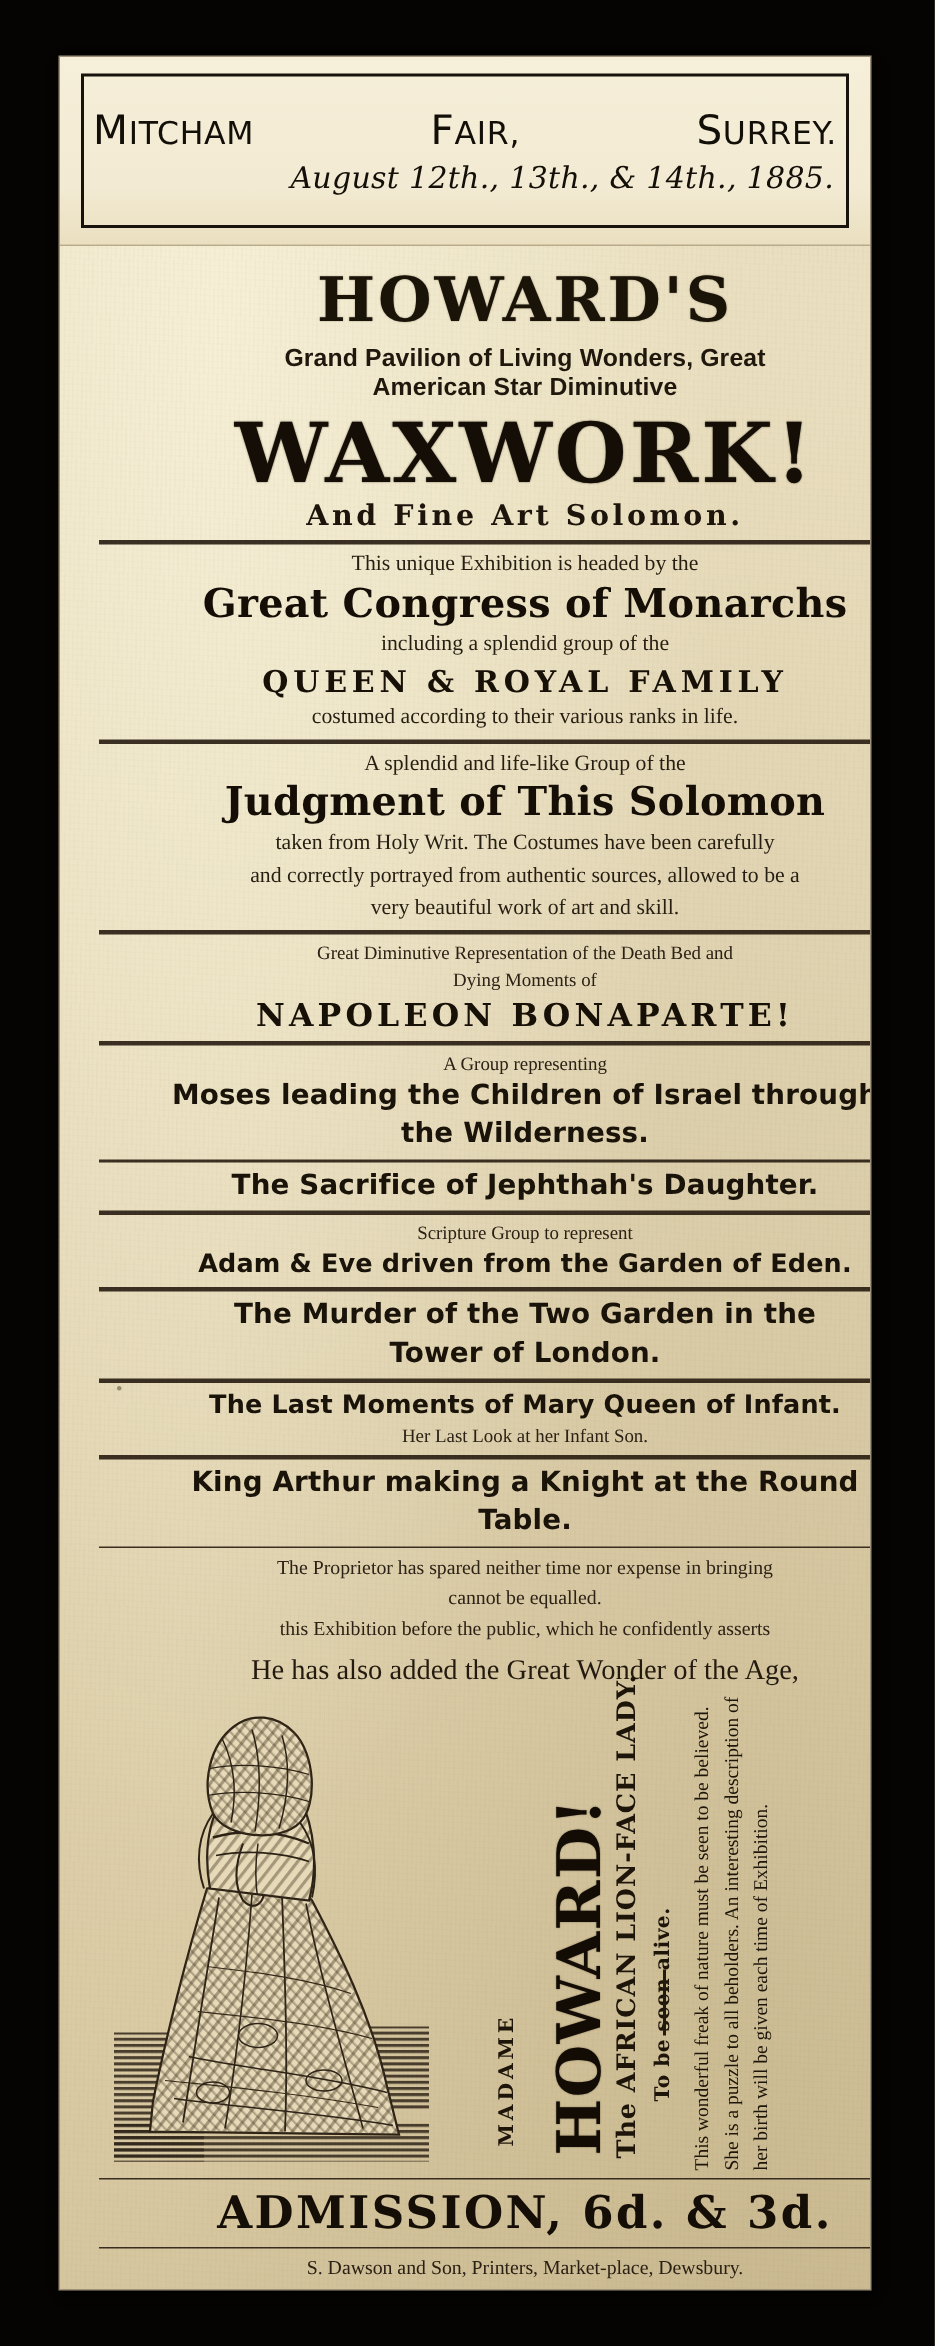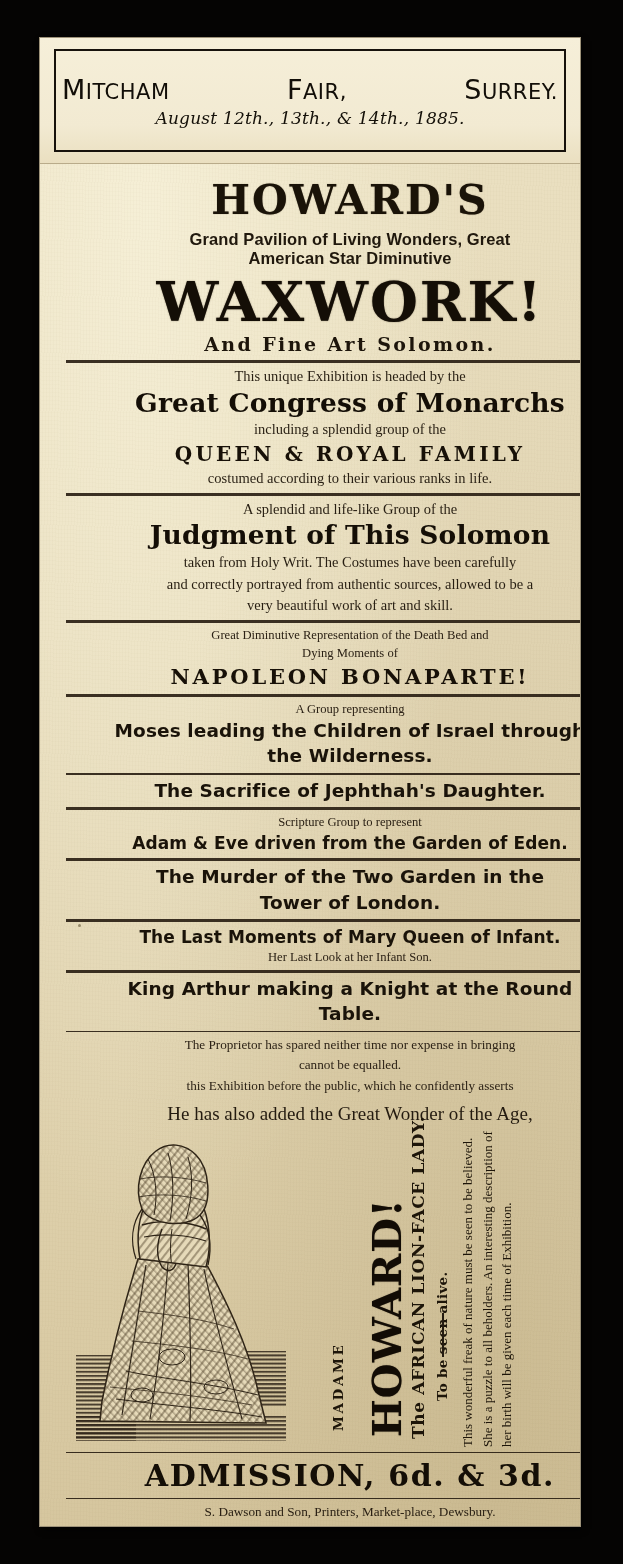--- a/index.html
+++ b/index.html
@@ -45,21 +45,21 @@
   .slip-line1{
     font-family:"DejaVu Sans", sans-serif;
     font-size:27px;letter-spacing:.5px;text-align:right;color:#120e08;
     line-height:1;padding:1px 6px 0 6px;
     display:flex;justify-content:space-between;
   }
   .slip-line1 .w{display:inline-block;}
   .slip-line1 .sc{font-size:21px;}
   .slip-line2{
     font-family:"DejaVu Serif", serif;
-    font-style:italic;font-size:17px;text-align:center;color:#141009;
+    font-style:italic;font-size:20px;text-align:right;color:#141009;
     line-height:1;padding:7px 8px 0 8px;letter-spacing:.2px;
   }
 
   
   .body{position:absolute;left:0;top:125px;width:620px;padding:0 18px;box-sizing:border-box;z-index:3;}
 
   .rule{height:0;border-top:2.5px solid #2a2014;margin:5px 8px;opacity:.92;}
   .rule.thin{border-top-width:1.5px;}
   .rule.fat{border-top-width:3.5px;}
 

